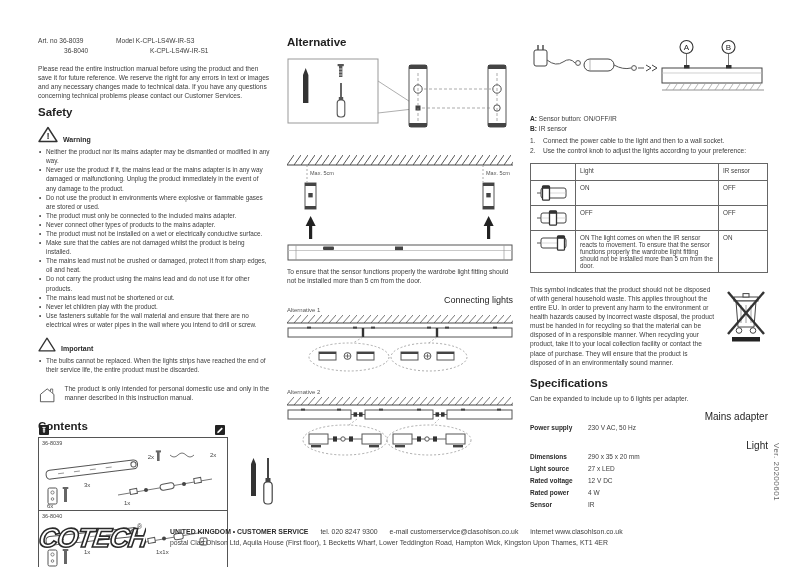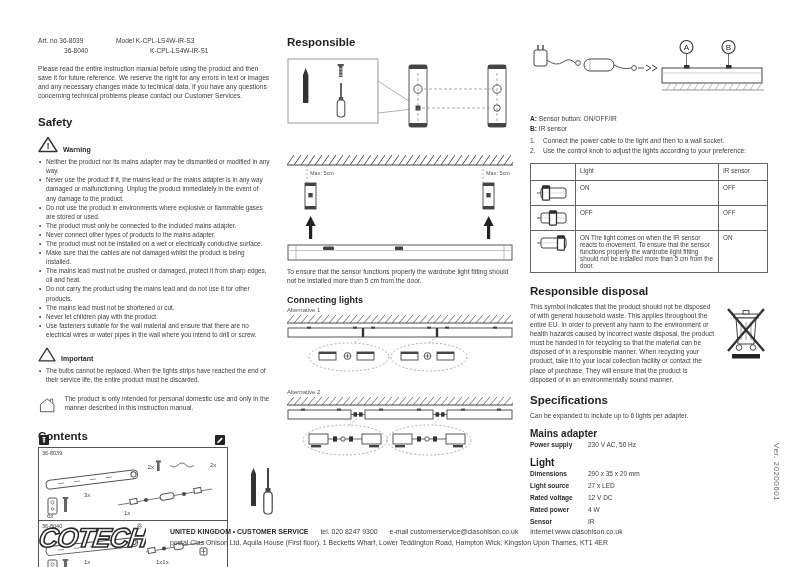--- a/index.html
+++ b/index.html
@@ -7,21 +7,21 @@
     width:802px;height:567px;background:#ffffff;position:relative;overflow:hidden;
     font-family:"Liberation Sans",sans-serif;color:#3d3d3d;
   }
   .col{position:absolute;top:36px;}
   .col-left{left:38px;width:232px;}
   .col-mid{left:287px;width:226px;}
   .col-right{left:530px;width:238px;}
 
   .h1{font-size:13.5px;font-weight:bold;color:#1f1f1f;line-height:1.22;margin:0 0 6px;letter-spacing:-.2px;}
   .h2{font-size:11.5px;font-weight:bold;color:#1f1f1f;margin:0 0 5px;}
-  .h3{font-size:9px;font-weight:bold;color:#1f1f1f;margin:0 0 2px;}
+  .h3{font-size:9px;font-weight:normal;color:#1f1f1f;margin:0 0 2px;text-align:right;}
   p,.body-txt{font-size:6.6px;line-height:1.38;margin:0 0 6px;color:#3d3d3d;}
 
   .artrows{font-size:6.6px;line-height:1.5;margin:0 0 8px;color:#3d3d3d;}
   .artrow{display:flex;}
   .artrow .a{width:78px;}
   .artrow.second .a{padding-left:26px;box-sizing:border-box;}
   .artrow.second .b{padding-left:34px;}
 
   .warn-head{display:flex;align-items:flex-end;gap:5px;margin:8px 0 4px;}
   .warn-label{font-size:7px;font-weight:bold;color:#2a2a2a;}
@@ -82,21 +82,21 @@
       <span class="b">Model K-CPL-LS4W-IR-S3</span>
     </div>
     <div class="artrow second">
       <span class="a">36-8040</span>
       <span class="b">K-CPL-LS4W-IR-S1</span>
     </div>
   </div>
 
   <p>Please read the entire instruction manual before using the product and then save it for future reference. We reserve the right for any errors in text or images and any necessary changes made to technical data. If you have any questions concerning technical problems please contact our Customer Services.</p>
 
-  <h2 class="h2" style="margin-top:16px;">Safety</h2>
+  <h2 class="h2" style="margin-top:6px;">Safety</h2>
 
   <div class="warn-head">
     <svg width="20" height="17" viewBox="0 0 20 17">
       <path d="M10 1.5 L19 15.5 H1 Z" fill="#fff" stroke="#333" stroke-width="1.4" stroke-linejoin="round"></path>
       <text x="10" y="13.2" text-anchor="middle" font-size="9.5" font-weight="bold" fill="#333">!</text>
     </svg>
     <span class="warn-label">Warning</span>
   </div>
 
   <ul class="blist">
@@ -226,21 +226,21 @@
           <line x1="25" y1="2" x2="25" y2="22" stroke="#444" stroke-width="2"></line>
           <rect x="22.5" y="22" width="5" height="4" fill="#444"></rect>
           <rect x="20.8" y="26" width="8.4" height="22" rx="3.5" fill="#fff" stroke="#444" stroke-width="1.2"></rect>
         </g>
       </svg>
     </span>
   </div>
 </div>
 
 <div class="col col-mid">
-  <h2 class="h2">Responsible</h2>
+  <h2 class="h2">Alternative</h2>
 
   <svg width="226" height="94" viewBox="0 0 226 94" style="margin:4px 0 8px;">
     <rect x="1" y="6" width="90" height="64" fill="#fff" stroke="#999"></rect>
     <g>
         <path d="M16 22 l2.7 -7 2.7 7 z" fill="#333"></path>
         <rect x="16" y="22" width="5.4" height="28" fill="#333"></rect>
       </g>
     <g>
         <rect x="52" y="13" width="3.4" height="11" fill="#555"></rect>
         <rect x="50.6" y="11" width="6.2" height="2.2" fill="#555"></rect>
@@ -502,21 +502,20 @@
           <rect x="22.5" y="1.8" width="7" height="14.4" rx="1" fill="#fff" stroke="#333" stroke-width="1.3"></rect>
           <rect x="22.5" y="1.8" width="7" height="3" fill="#333"></rect>
         </svg>
       </td>
       <td>ON The light comes on when the IR sensor reacts to movement. To ensure that the sensor functions properly the wardrobe light fitting should not be installed more than 5 cm from the door.</td>
       <td>ON</td>
     </tr>
   </tbody>
     </table>
 
-  <h2 class="h2">Responsible disposal</h2>
   <div class="disposal-row">
     <p>This symbol indicates that the product should not be disposed of with general household waste. This applies throughout the entire EU. In order to prevent any harm to the environment or health hazards caused by incorrect waste disposal, the product must be handed in for recycling so that the material can be disposed of in a responsible manner. When recycling your product, take it to your local collection facility or contact the place of purchase. They will ensure that the product is disposed of in an environmentally sound manner.</p>
     <svg width="44" height="58" viewBox="0 0 44 58">
       <rect x="10" y="12" width="24" height="4" fill="#fff" stroke="#444"></rect>
       <rect x="19" y="8.6" width="6" height="3.4" fill="#fff" stroke="#444"></rect>
       <path d="M12 16 h20 l-2 26 h-16 z" fill="#fff" stroke="#444"></path>
       <path d="M17 20 v18 M22 20 v18 M27 20 v18" stroke="#888" stroke-width="0.8"></path>
       <circle cx="15" cy="45.5" r="2.8" fill="#fff" stroke="#444"></circle>
       <circle cx="29" cy="45.5" r="2.8" fill="#fff" stroke="#444"></circle>
       <line x1="4" y1="7" x2="40" y2="49" stroke="#333" stroke-width="2.4"></line>

